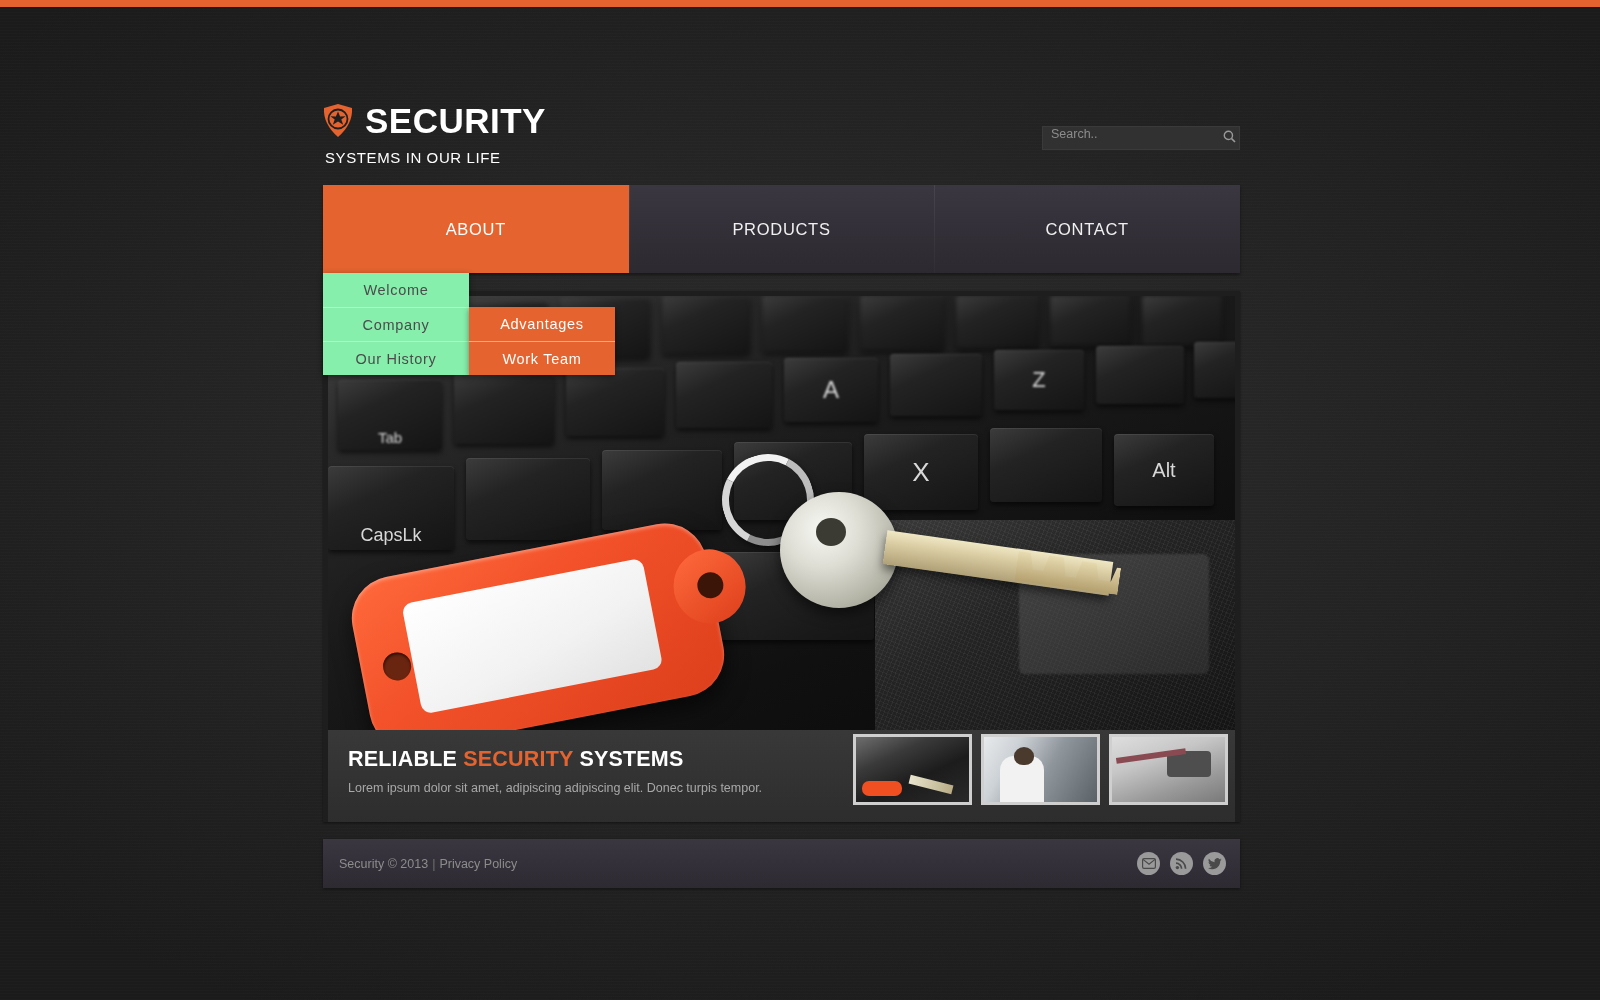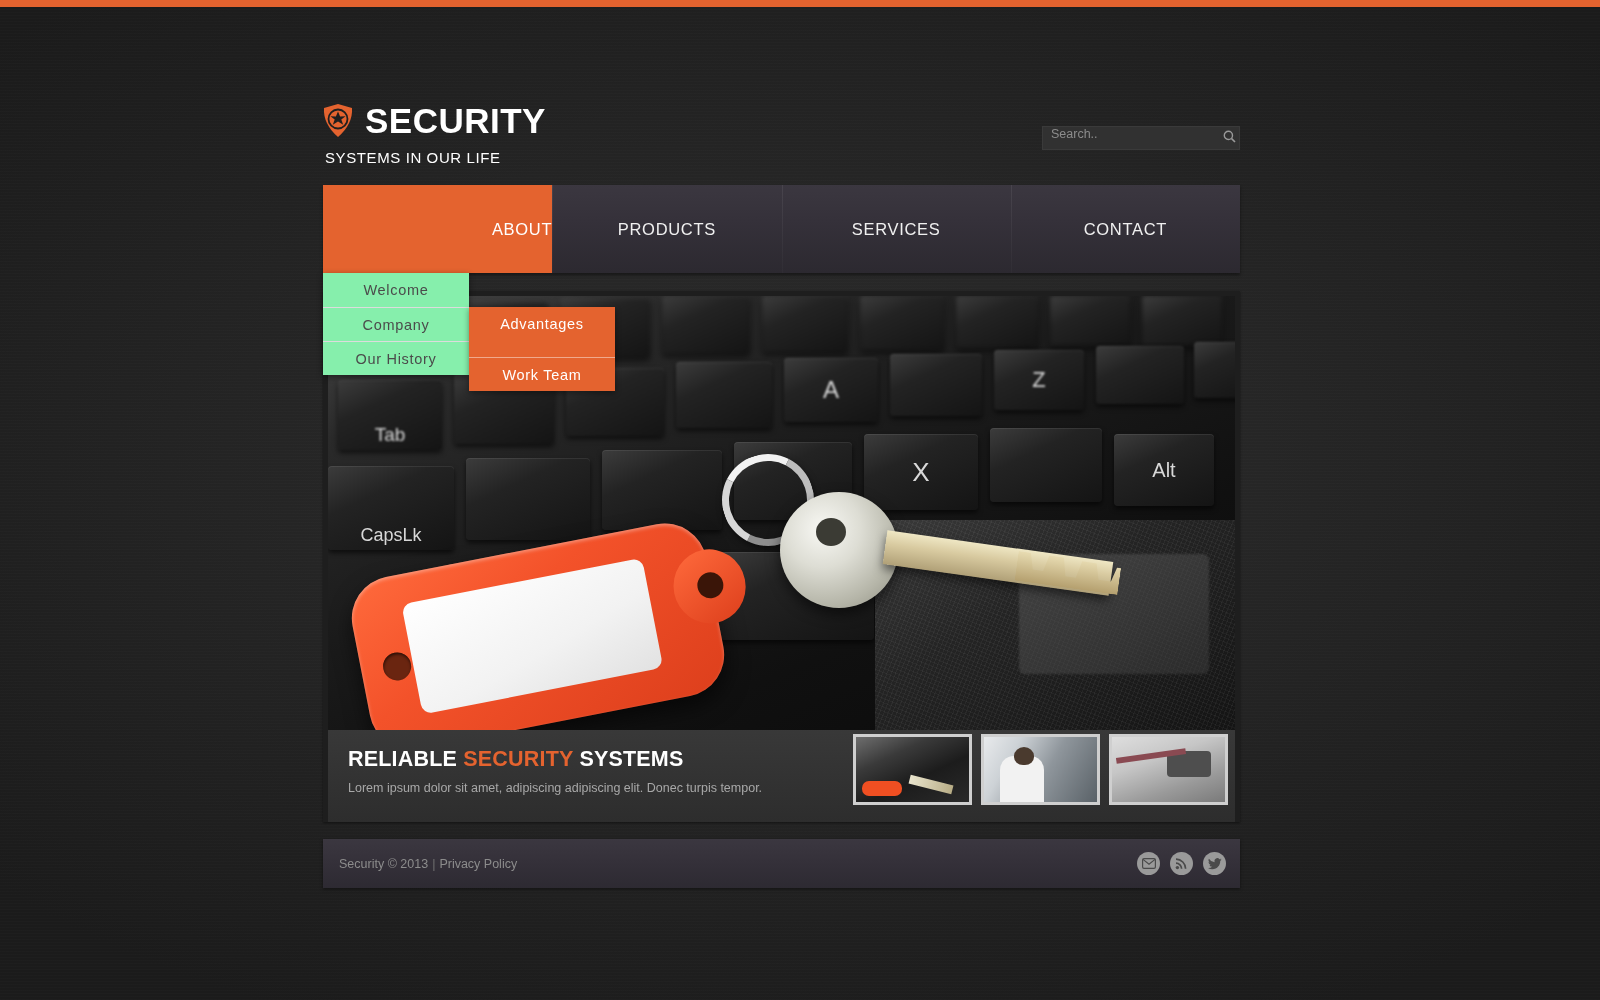--- a/index.html
+++ b/index.html
@@ -118,21 +118,20 @@
   .nav-item + .nav-item::before {
     content: "";
     position: absolute;
     left: 0; top: 0;
     width: 1px; height: 88px;
     background: linear-gradient(180deg, rgba(255,255,255,0.07), rgba(255,255,255,0.02));
   }
   .nav-item.active {
     background: #e4632f;
     color: #ffffff;
-    justify-content: flex-end;
   }
   .nav-item.active::before { background: transparent; }
 
   
   .dropdown {
     position: absolute;
     left: 0;
     top: 88px;
     width: 146px;
     background: #86efac;
@@ -162,21 +161,21 @@
   }
   .sub-item {
     height: 34px;
     display: flex;
     align-items: center;
     justify-content: center;
     color: #ffffff;
     font-size: 14.5px;
     cursor: pointer;
   }
-  .sub-item + .sub-item { border-top: 1px solid rgba(255,255,255,0.45); margin-top: 16px; }
+  .sub-item + .sub-item { border-top: 1px solid rgba(255,255,255,0.45); }
 
   
   .slider {
     position: relative;
     margin-top: 18px;
     width: 917px;
     height: 531px;
     background: #1e1e1e;
     padding: 5px;
     box-shadow: 0 1px 2px rgba(0,0,0,0.5);
@@ -506,23 +505,20 @@
             <span>Work Team</span>
           </div>
         </div>
       </div>
     </div>
 
     <div class="nav-item">
       <span>PRODUCTS</span>
     </div>
     <div class="nav-item">
-      <span>SERVICES</span>
-    </div>
-    <div class="nav-item">
       <span>CONTACT</span>
     </div>
   </div>
 
   <div class="slider">
 
     <div class="slide-photo">
       <div class="kb">
 
         <div class="kb-row-top">
@@ -531,21 +527,21 @@
           <div class="kb-key" style="left:232px; top:2px;   width:90px; height:60px;"></div>
           <div class="kb-key" style="left:334px; top:0px;   width:88px; height:58px;"></div>
           <div class="kb-key" style="left:434px; top:0px;   width:86px; height:56px;"></div>
           <div class="kb-key" style="left:532px; top:0px;   width:84px; height:54px;"></div>
           <div class="kb-key" style="left:628px; top:0px;   width:82px; height:52px;"></div>
           <div class="kb-key" style="left:722px; top:0px;   width:80px; height:50px;"></div>
           <div class="kb-key" style="left:814px; top:0px;   width:80px; height:50px;"></div>
         </div>
 
         <div class="kb-row-mid">
-          <div class="kb-key" style="left:10px;  top:84px;  width:104px; height:70px; font-size:19px;">Tab</div>
+          <div class="kb-key" style="left:10px;  top:84px;  width:104px; height:70px; font-size:15px;">Tab</div>
           <div class="kb-key" style="left:126px; top:78px;  width:100px; height:70px;"></div>
           <div class="kb-key" style="left:238px; top:72px;  width:98px;  height:68px;"></div>
           <div class="kb-key" style="left:348px; top:66px;  width:96px;  height:66px;"></div>
           <div class="kb-key" style="left:456px; top:62px;  width:94px;  height:64px; font-size:24px; align-items:center; padding-bottom:0;">A</div>
           <div class="kb-key" style="left:562px; top:58px;  width:92px;  height:62px;"></div>
           <div class="kb-key" style="left:666px; top:54px;  width:90px;  height:60px; font-size:22px; align-items:center; padding-bottom:0;">Z</div>
           <div class="kb-key" style="left:768px; top:50px;  width:88px;  height:58px;"></div>
           <div class="kb-key" style="left:866px; top:46px;  width:60px;  height:56px;"></div>
         </div>
 

